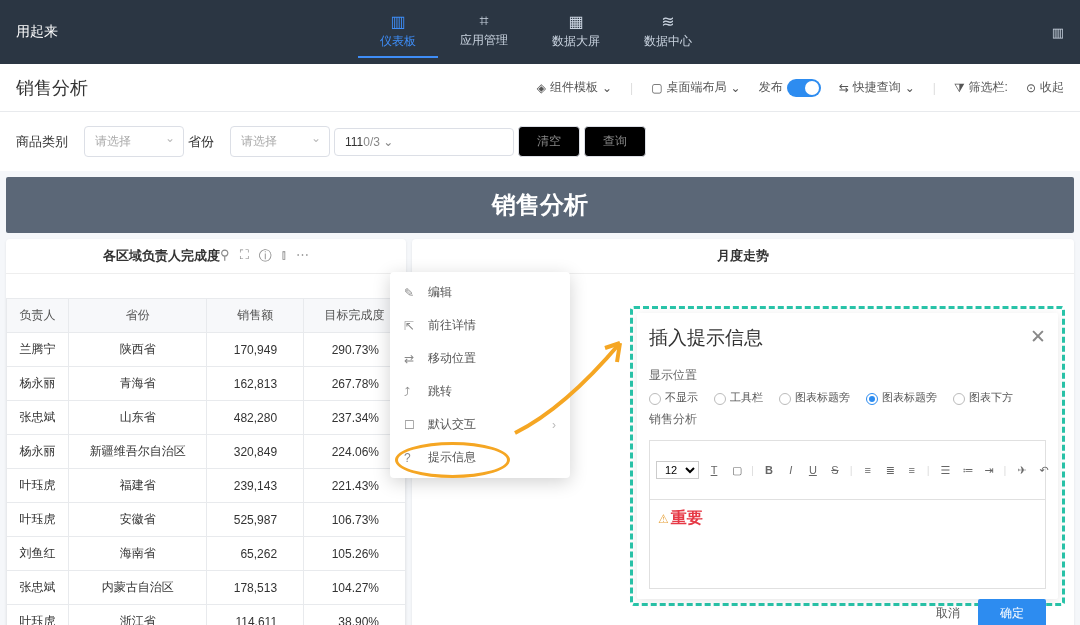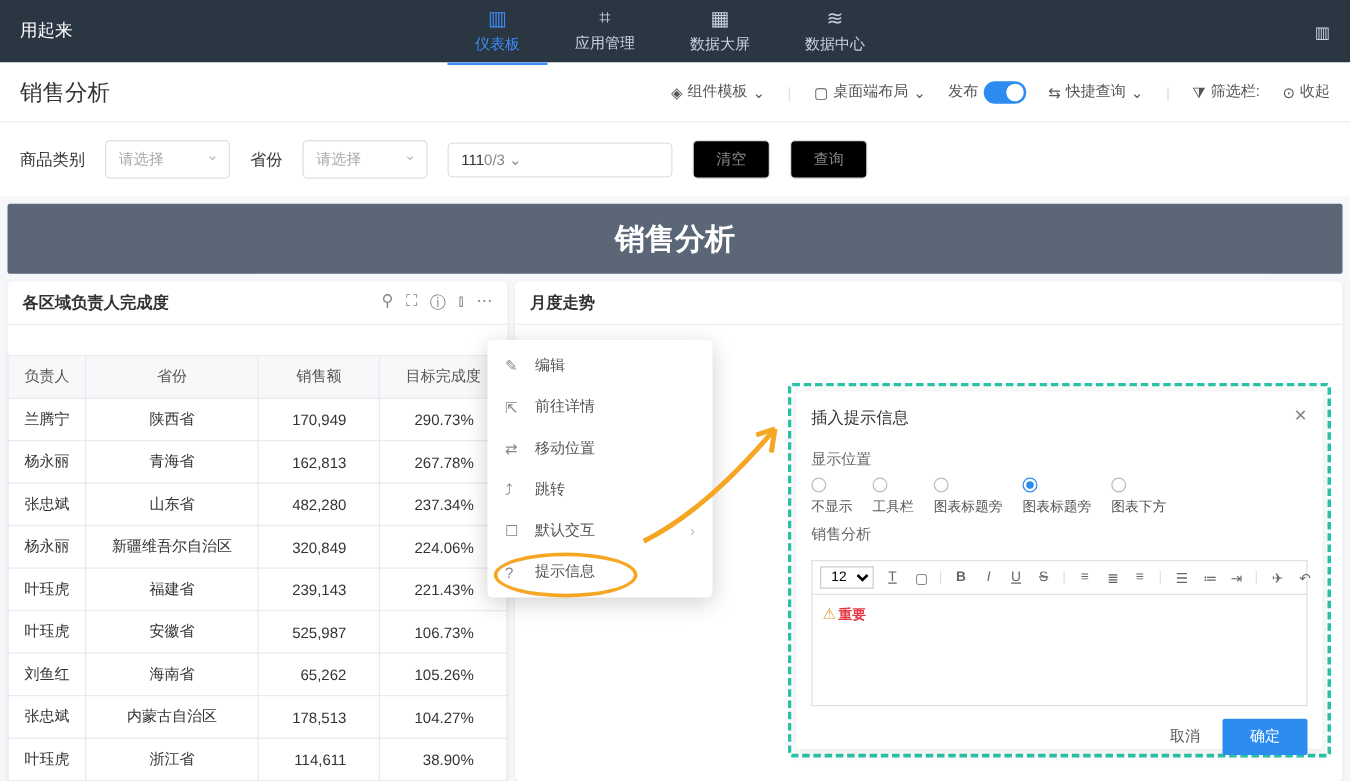--- a/index.html
+++ b/index.html
@@ -1,53 +1,53 @@
 <!DOCTYPE html>
 <html><head>
 <meta charset="utf-8">
 <style>
 * { box-sizing: border-box; margin: 0; padding: 0; font-family: "Microsoft YaHei", -apple-system, sans-serif; }
 body { background: #f5f7fa; width: 1080px; height: 625px; overflow: hidden; font-size: 13px; color: #333; }
 
 
-.topnav { background: #2b3643; height: 50px; display: flex; align-items: center; padding: 0 16px; }
+.topnav { background: #2b3643; height: 64px; display: flex; align-items: center; padding: 0 16px; }
 .brand { color: #fff; font-size: 14px; margin-right: 40px; }
 .nav-items { display: flex; gap: 0; margin-left: 260px; }
 .nav-item { color: #c9d3df; text-align: center; padding: 6px 22px; cursor: pointer; font-size: 12px; }
 .nav-item.active { color: #3e8df7; border-bottom: 2px solid #3e8df7; }
 .nav-icon { display: block; font-size: 16px; margin-bottom: 2px; }
 .topnav-right { margin-left: auto; color: #c9d3df; }
 
 
 .page-header { background: #fff; height: 48px; display: flex; align-items: center; padding: 0 16px; border-bottom: 1px solid #e8eaed; }
 .page-title { font-size: 18px; font-weight: 500; color: #333; }
 .ph-tools { margin-left: auto; display: flex; align-items: center; gap: 18px; font-size: 12px; color: #555; }
 .ph-tool { display: flex; align-items: center; gap: 4px; cursor: pointer; }
 .toggle { width: 34px; height: 18px; background: #2d8cf0; border-radius: 9px; position: relative; }
 .toggle::after { content: ""; position: absolute; right: 2px; top: 2px; width: 14px; height: 14px; background: #fff; border-radius: 50%; }
 
 
-.filter-bar { background: #fff; padding: 14px 16px; display: flex; align-items: center; gap: 16px; }
+.filter-bar { background: #fff; padding: 14px 16px; display: flex; align-items: center; gap: 4px; }
 .filter-label { font-size: 13px; color: #333; }
-.select { border: 1px solid #dcdfe6; border-radius: 4px; padding: 6px 28px 6px 10px; font-size: 12px; color: #aaa; background: #fff; position: relative; min-width: 100px; }
+.select { border: 1px solid #dcdfe6; border-radius: 4px; padding: 6px 28px 6px 10px; font-size: 12px; color: #aaa; background: #fff; position: relative; min-width: 100px; margin-left: 12px; }
 .select::after { content: "⌄"; position: absolute; right: 8px; top: 4px; color: #bbb; }
 .textbox { border: 1px solid #dcdfe6; border-radius: 4px; padding: 6px 10px; font-size: 12px; min-width: 180px; display: flex; justify-content: flex-start; }
 .count { color: #888; }
 .btn { border:1px solid #dcdfe6; background:#000000; border-radius:4px; padding:6px 18px; font-size:12px; color:#888; cursor:pointer; }
 
 
 .banner { background:#5b6777; margin:6px 6px 0 6px; height:56px; display:flex; align-items:center; justify-content:center; border-radius:2px; }
 .banner-title { color:#fff; font-size:24px; font-weight:600; }
 
 
 .main { display:flex; gap:6px; padding:6px; }
 .card { background:#fff; border-radius:4px; box-shadow:0 1px 3px rgba(0,0,0,0.08); position:relative; }
 .card-left { width:400px; }
 .card-right { flex:1; position:relative; }
-.card-head { padding:8px 12px; display:flex; align-items:center; justify-content:space-between; border-bottom:1px solid #eee; }
+.card-head { padding:8px 12px; display:flex; align-items:center; justify-content:center; border-bottom:1px solid #eee; }
 .card-title { font-weight:600; font-size:13px; }
 .card-icons { display:flex; gap:10px; color:#888; }
 .card-icons span { cursor:pointer; font-size:13px; }
 
 
 table { width:100%; border-collapse:collapse; font-size:12px;margin-top:24px; }
 th { background:#f7f8fa; padding:8px 6px; text-align:center; color:#555; border:1px solid #e8eaed; font-weight:500; }
 td { padding:8px 6px; text-align:center; border:1px solid #e8eaed; }
 td:nth-child(3), td:nth-child(4) { text-align:right; padding-right:26px; }
 
@@ -57,34 +57,34 @@
 .ctx-item .chev { margin-left:auto; color:#bbb; }
 .ctx-icon { width:14px; color:#888; }
 
 
 .highlight-oval { position:absolute; top:442px; left:395px; width:115px; height:36px; border:3px solid #f5a623; border-radius:50%/50%; z-index:25; pointer-events:none; }
 .arrow-svg { position:absolute; top:328px; left:505px; z-index:25; pointer-events:none; }
 
 
 .modal-wrap { position:absolute; top:306px; left:630px; width:435px; height:300px; border:3px dashed #29c4a9; border-radius:4px; z-index:15; }
 .modal { position:absolute; inset:4px; background:#fff; border-radius:2px; box-shadow:0 2px 10px rgba(0,0,0,0.1); padding:12px; display:flex; flex-direction:column; }
-.modal-title { font-size:13px; font-weight:500; margin-bottom:10px; display:flex; justify-content:space-between; }
+.modal-title { font-size:19px; font-weight:500; margin-bottom:10px; display:flex; justify-content:space-between; }
 .close-x { cursor:pointer; color:#888; }
 .field-label { font-size:12px; color:#666; margin:6px 0 6px; }
 .radios { display:flex; gap:16px; font-size:11px; color:#555; }
-.radio { display:flex; align-items:flex-start; gap:4px; cursor:pointer;flex-direction:column; }
+.radio { display:flex; align-items:flex-end; gap:4px; cursor:pointer; }
 .radio .dot { width:12px; height:12px; border:1px solid #bbb; border-radius:50%; display:inline-block; position:relative; }
 .radio.checked .dot { border-color:#2d8cf0; }
 .radio.checked .dot::after { content:""; position:absolute; inset:2px; background:#2d8cf0; border-radius:50%; }
-.editor-toolbar { border:1px solid #e0e0e0; border-bottom:none; padding:4px 6px; display:flex; gap:8px; align-items:center; font-size:11px; color:#666; margin-top:6px; }
+.editor-toolbar { border:1px solid #e0e0e0; border-bottom:none; padding:20px 6px; display:flex; gap:8px; align-items:center; font-size:11px; color:#666; margin-top:6px; }
 .editor-toolbar .tool { cursor:pointer; padding:2px 3px; min-width:14px; text-align:center; }
 .fontsize-sel { border:1px solid #ccc; background:#fff; font-size:11px; padding:1px 4px; }
 .editor-body { border:1px solid #e0e0e0; flex:1; min-height:90px; padding:8px; font-size:12px; }
 .warn-icon { color:#e6a23c; font-size:12px; margin-right:2px; }
-.important { color:#e63946; font-weight:600; font-size:11px; }
+.important { color:#e63946; font-weight:600; font-size:16px; }
 .modal-footer { display:flex; justify-content:flex-end; gap:0; padding-top:10px; }
 .btn-text { padding:6px 18px; font-size:12px; color:#555; cursor:pointer; }
 .btn-primary { background:#2d8cf0; color:#fff; padding:6px 22px; font-size:12px; border-radius:2px; cursor:pointer; }
 
 
 .chart-stub { position:absolute; left:10px; top:200px; font-size:10px; color:#aaa; display:flex; gap:40px; }
 </style>
 </head>
 <body>
 

